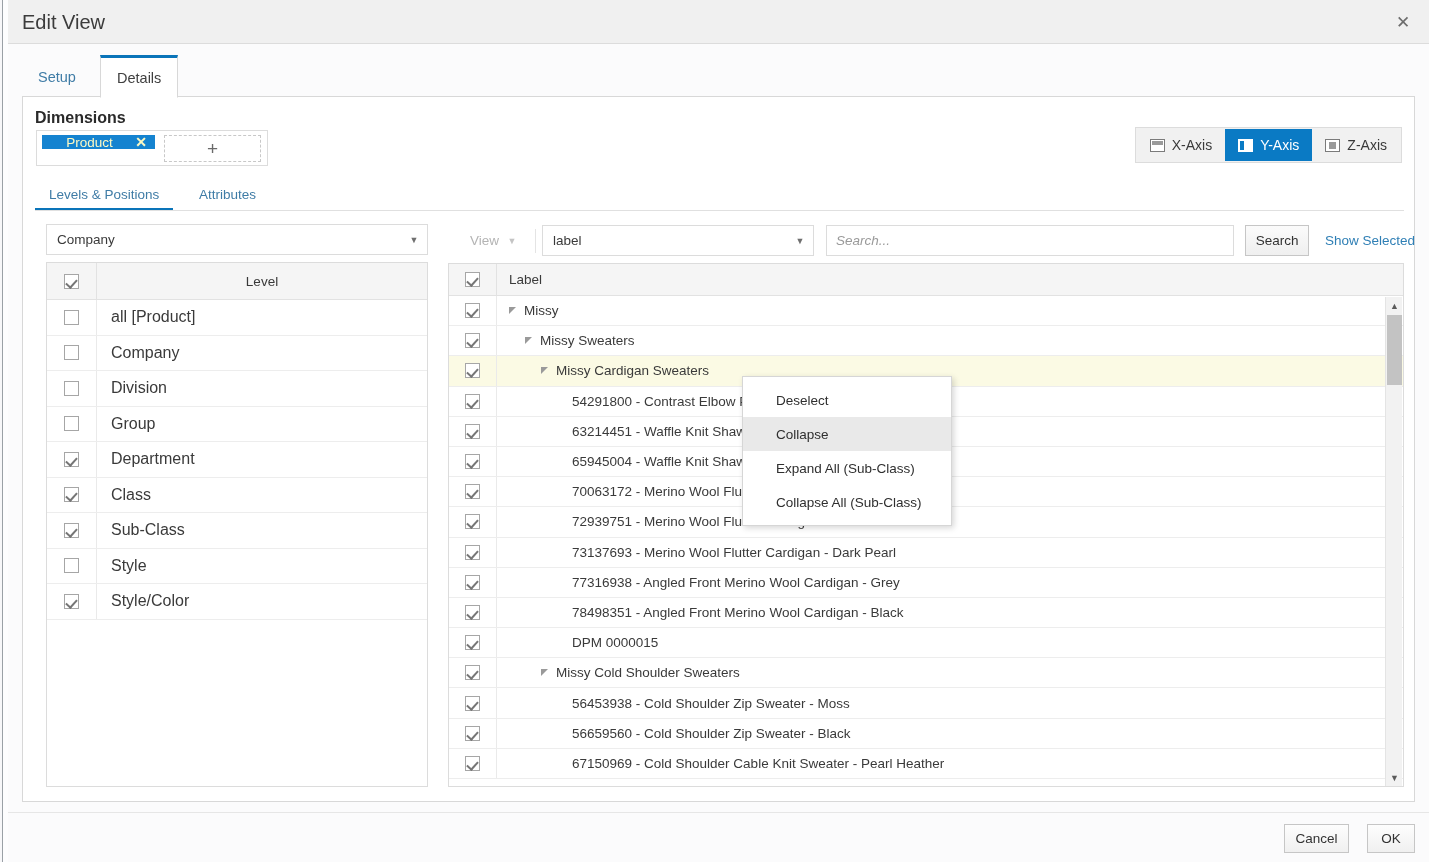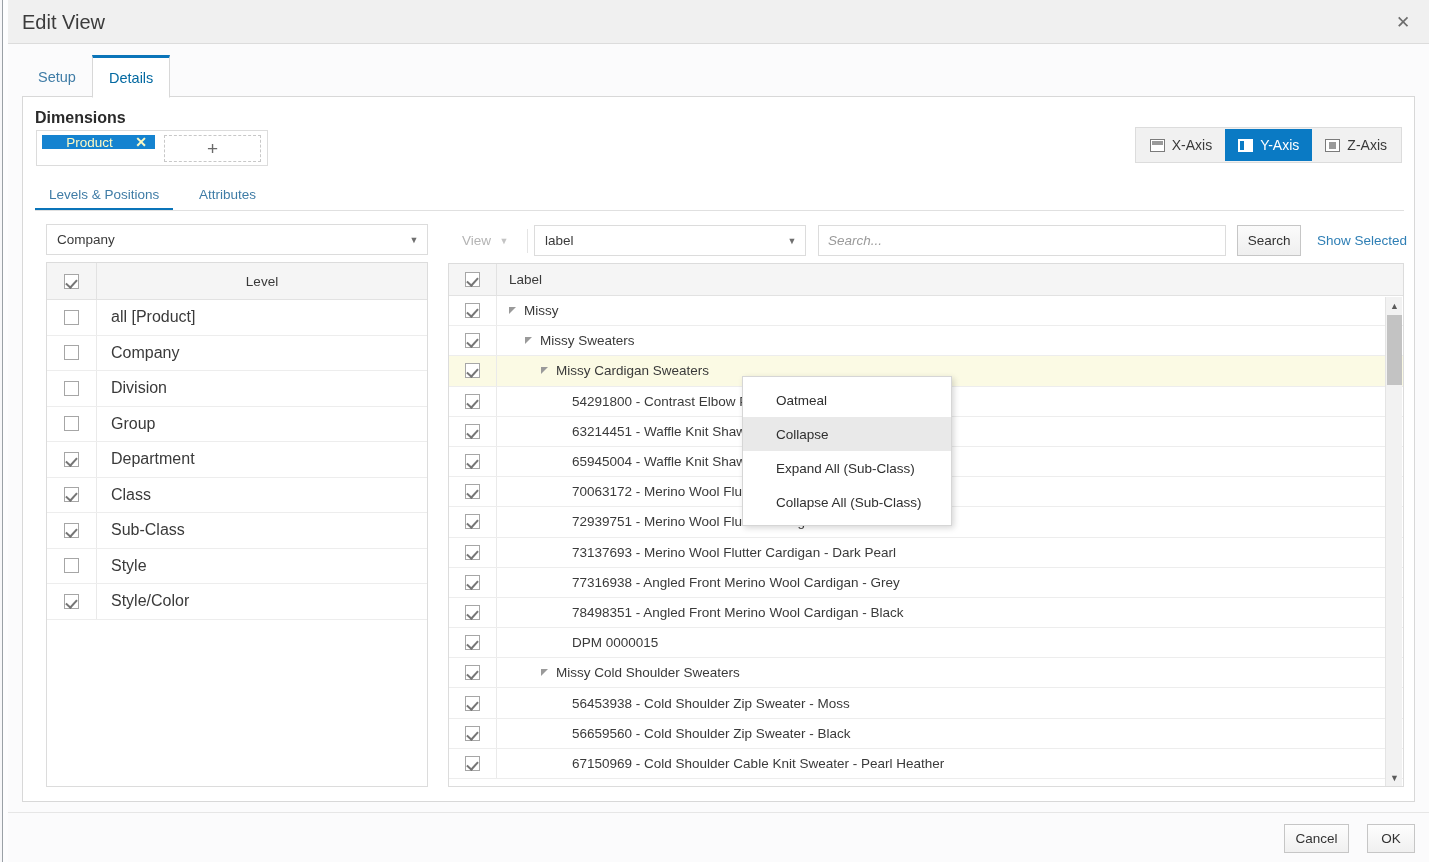--- a/index.html
+++ b/index.html
@@ -47,26 +47,26 @@
     background: #fbfbfc;
   }
   .tab {
     position: absolute; top: 11px; height: 43px;
     display: flex; align-items: center; justify-content: center;
     font-size: 14.5px; color: #3f7ca6; cursor: pointer;
     padding: 0 16px;
   }
   .tab.t-setup { left: 14px; }
   .tab.t-details {
-    left: 84px;
+    left: 92px;
     background: #fff;
     border: 1px solid #d8d8d8;
     border-bottom: 1px solid #fff;
     border-top: 3px solid #0a74b9;
-    color: #0369a1;
+    color: #404040;
     z-index: 3;
   }
 
   
   .details-panel {
     position: absolute; left: 14px; top: 96px;
     width: 1393px; height: 706px;
     background: #fff; border: 1px solid #d8d8d8;
   }
 
@@ -159,21 +159,21 @@
   .cbx.on::after {
     content: ''; position: absolute; left: 3px; top: 2px;
     width: 5px; height: 9px; border: solid #767676;
     border-width: 0 2px 2px 0; transform: rotate(42deg);
   }
 
   
   .tree-panel {
     position: absolute; left: 425px; top: 127px; width: 956px; height: 563px;
   }
-  .tree-toolbar { position: absolute; left: 4px; top: 0; width: 956px; height: 33px; display: flex; align-items: center; }
+  .tree-toolbar { position: absolute; left: 12px; top: 0; width: 956px; height: 33px; display: flex; align-items: center; }
   .view-btn {
     display: flex; align-items: center; height: 31px; padding: 0 8px 0 10px;
     color: #b4b4b4; font-size: 13.5px; cursor: default;
   }
   .view-btn .caret { color: #c4c4c4; }
   .tb-sep { width: 1px; height: 24px; background: #e4e4e4; margin: 0 6px 0 2px; }
   .label-combo {
     width: 272px; height: 31px; border: 1px solid #dcdcdc; background: #fff;
     display: flex; align-items: center;
   }
@@ -559,21 +559,21 @@
             <div class="vs-thumb"></div>
             <div class="vs-arrow down">▼</div>
           </div>
         </div>
       </div>
 
     </div>
 
     <div class="ctx-menu" id="ctx-menu">
         <div class="ctx-item">
-          <span>Oatmeal</span>
+          <span>Deselect</span>
         </div>
         <div class="ctx-item hl">
           <span>Collapse</span>
         </div>
         <div class="ctx-item">
           <span>Expand All (Sub-Class)</span>
         </div>
         <div class="ctx-item">
           <span>Collapse All (Sub-Class)</span>
         </div>

